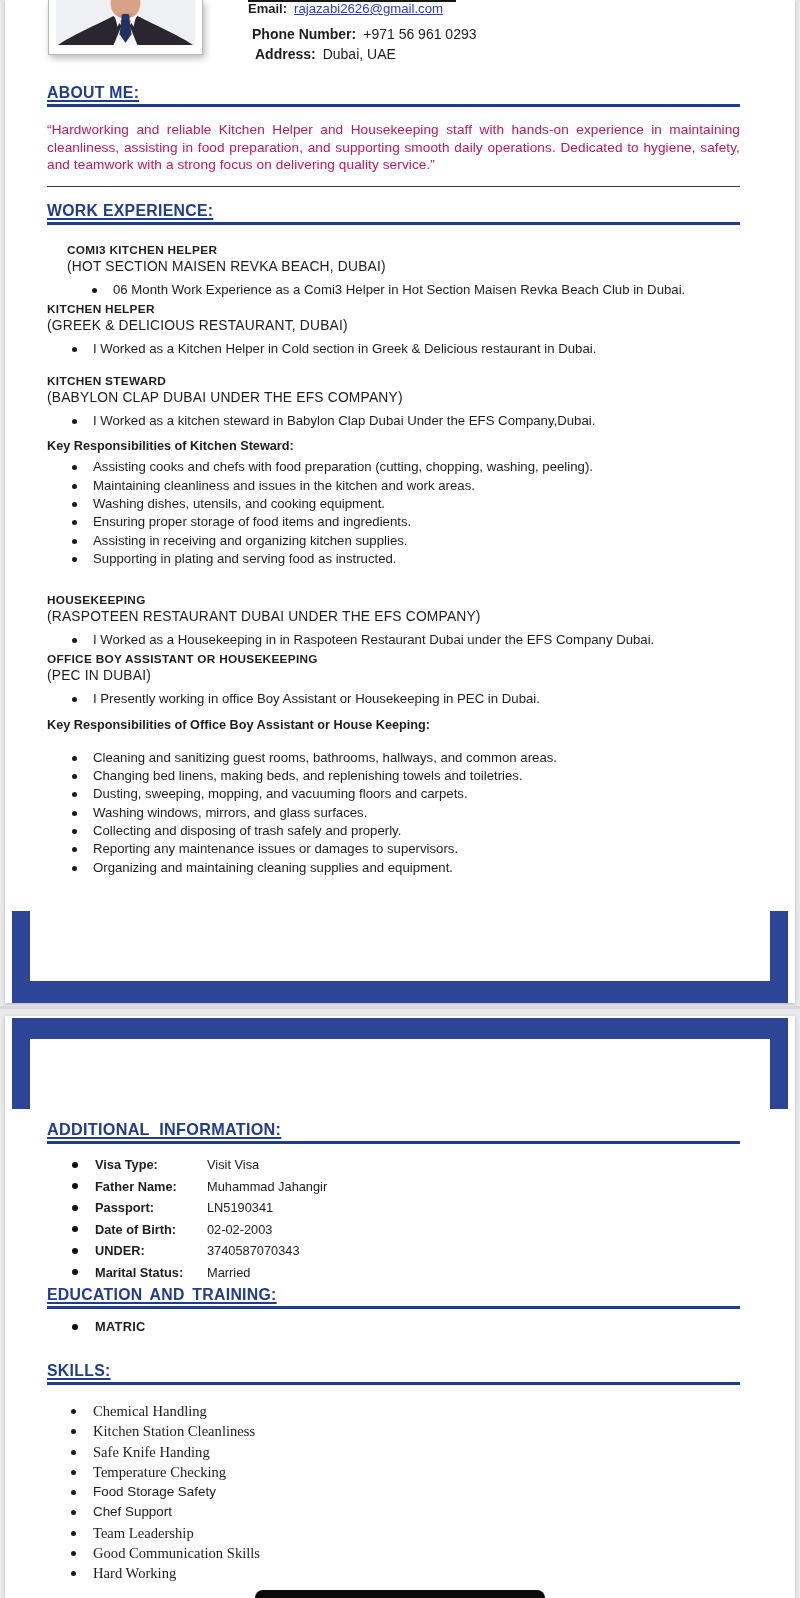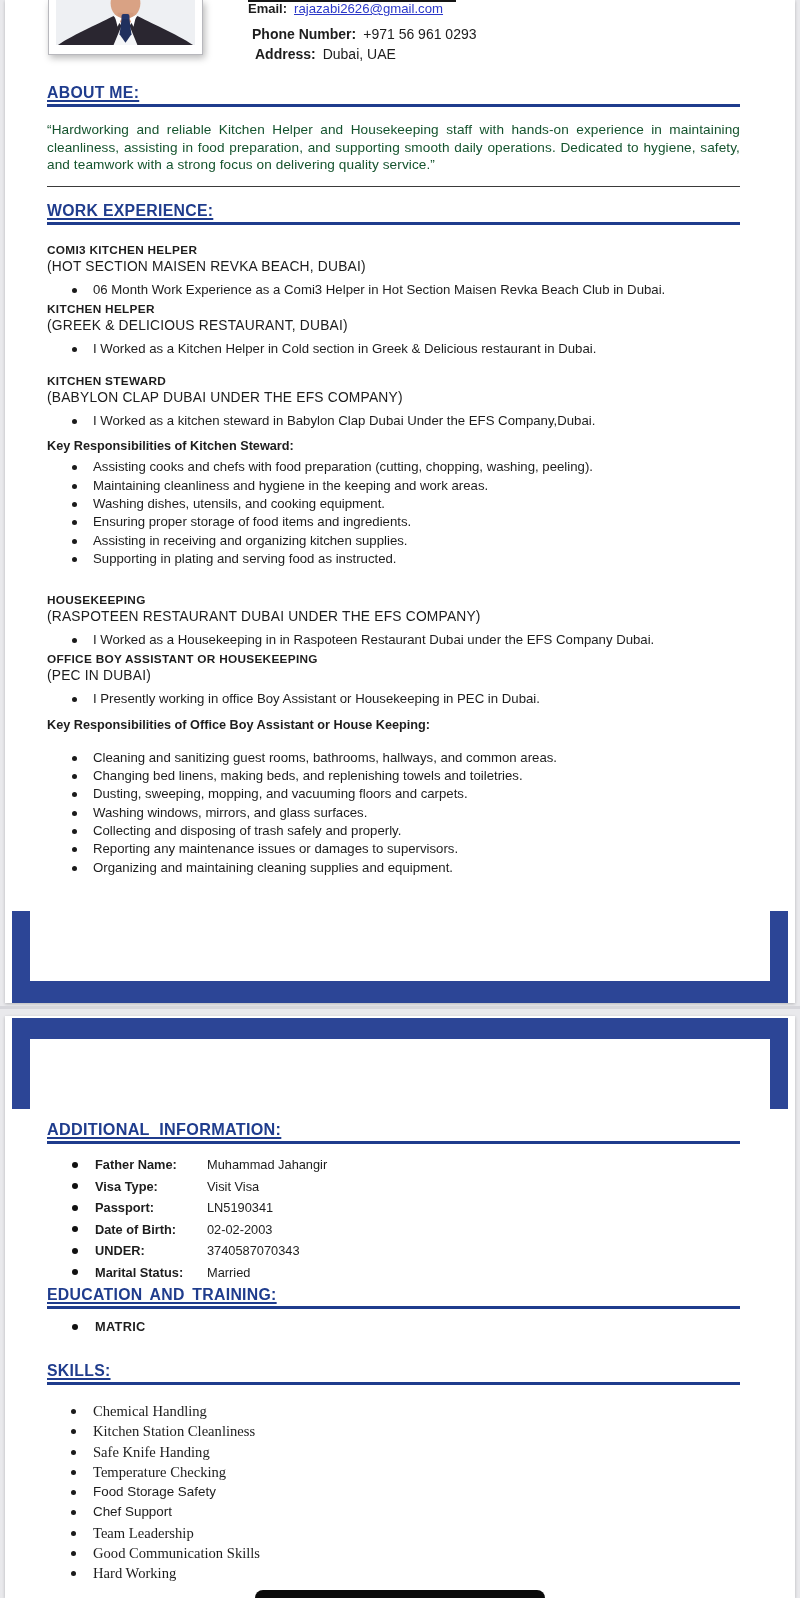--- a/index.html
+++ b/index.html
@@ -56,27 +56,27 @@
     text-decoration:underline;text-decoration-thickness:1.5px;text-underline-offset:2px;
   }
   .sec.about{margin-top:20px;}
   .sec.work{margin-top:15px;}
   .sec.wide{word-spacing:5px;font-size:16.2px;}
   .sec.edu{word-spacing:3px;}
   .sec.skills{margin-top:28px;}
 
   .quote{
     margin:14px 0 0 0;font-size:13.6px;line-height:17.5px;text-align:justify;
-    color:#14532d;letter-spacing:.1px;
+    color:#be185d;letter-spacing:.1px;
   }
   .hr-thin{margin-top:12px;border-top:1.6px solid #3a3a3a;height:0;}
 
   
   .entry{margin-top:2px;}
-  #work-entries .entry:first-child{margin-top:17px;}
+  #work-entries .entry:first-child{margin-top:17px;margin-left:20px;}
   #work-entries .entry:nth-child(3){margin-top:15px;}
   #work-entries .entry:nth-child(4){margin-top:24px;}
   #work-entries .entry:nth-child(5) .resp-ul{margin-top:17px;}
   .job-title{font-size:11.8px;font-weight:700;letter-spacing:.3px;line-height:16px;}
   .job-sub{font-size:13.8px;line-height:18px;letter-spacing:.2px;}
   ul.blts{list-style:none;margin:5px 0 0 0;padding:0;}
   ul.blts li{
     position:relative;padding-left:46px;font-size:13.2px;line-height:18.3px;
   }
   ul.blts li::before{
@@ -178,21 +178,21 @@
           </div>
           <div class="entry">
             <div class="job-title">KITCHEN STEWARD</div>
             <div class="job-sub">(BABYLON CLAP DUBAI UNDER THE EFS COMPANY)</div>
             <ul class="blts">
               <li class="blt">I Worked as a kitchen steward in Babylon Clap Dubai Under the EFS Company,Dubai.</li>
             </ul>
             <div class="resp-h">Key Responsibilities of Kitchen Steward:</div>
             <ul class="blts resp-ul">
               <li class="blt">Assisting cooks and chefs with food preparation (cutting, chopping, washing, peeling).</li>
-              <li class="blt">Maintaining cleanliness and hygiene in the keeping and work areas.</li>
+              <li class="blt">Maintaining cleanliness and issues in the kitchen and work areas.</li>
               <li class="blt">Washing dishes, utensils, and cooking equipment.</li>
               <li class="blt">Ensuring proper storage of food items and ingredients.</li>
               <li class="blt">Assisting in receiving and organizing kitchen supplies.</li>
               <li class="blt">Supporting in plating and serving food as instructed.</li>
             </ul>
           </div>
           <div class="entry">
             <div class="job-title">HOUSEKEEPING</div>
             <div class="job-sub">(RASPOTEEN RESTAURANT DUBAI UNDER THE EFS COMPANY)</div>
             <ul class="blts">
@@ -229,27 +229,27 @@
   <div class="page page2">
     <div class="fbar f2-top"></div>
     <div class="fbar f2-left"></div>
     <div class="fbar f2-right"></div>
 
     <div class="content2">
       <h2 class="sec wide">ADDITIONAL INFORMATION:</h2>
       <div id="info-rows">
           <div class="info-row">
             <span class="info-dot"></span>
+            <span class="i-label">Visa Type:</span>
+            <span class="i-value">Visit Visa</span>
+          </div>
+          <div class="info-row">
+            <span class="info-dot"></span>
             <span class="i-label">Father Name:</span>
             <span class="i-value">Muhammad Jahangir</span>
-          </div>
-          <div class="info-row">
-            <span class="info-dot"></span>
-            <span class="i-label">Visa Type:</span>
-            <span class="i-value">Visit Visa</span>
           </div>
           <div class="info-row">
             <span class="info-dot"></span>
             <span class="i-label">Passport:</span>
             <span class="i-value">LN5190341</span>
           </div>
           <div class="info-row">
             <span class="info-dot"></span>
             <span class="i-label">Date of Birth:</span>
             <span class="i-value">02-02-2003</span>

